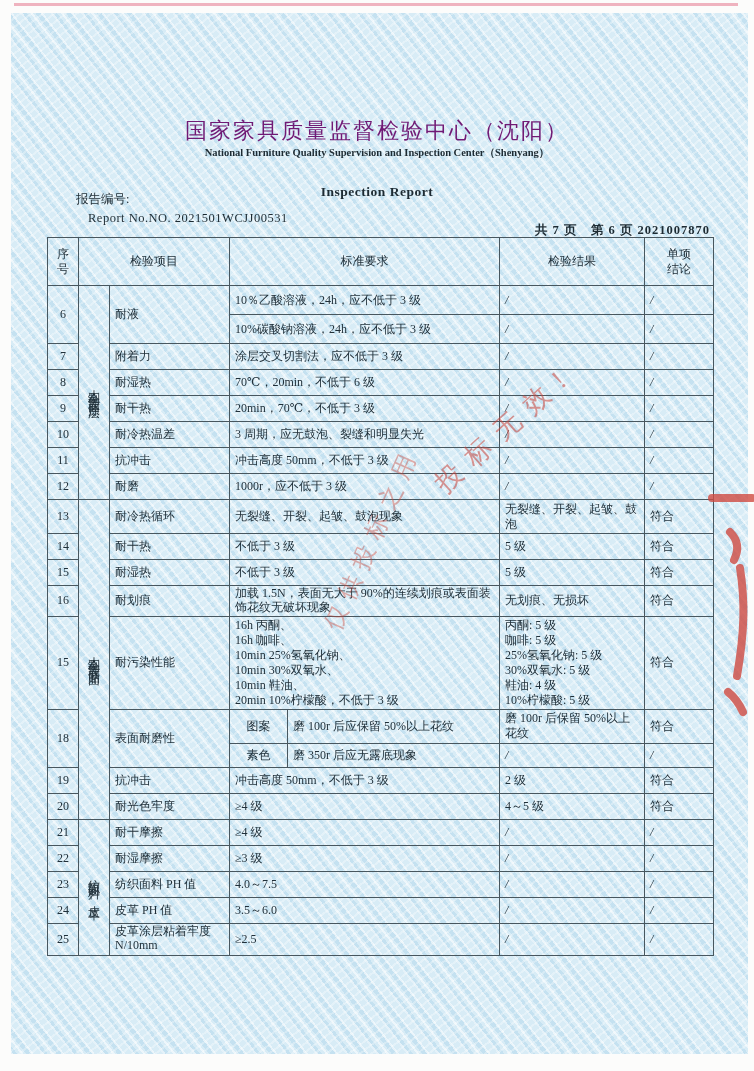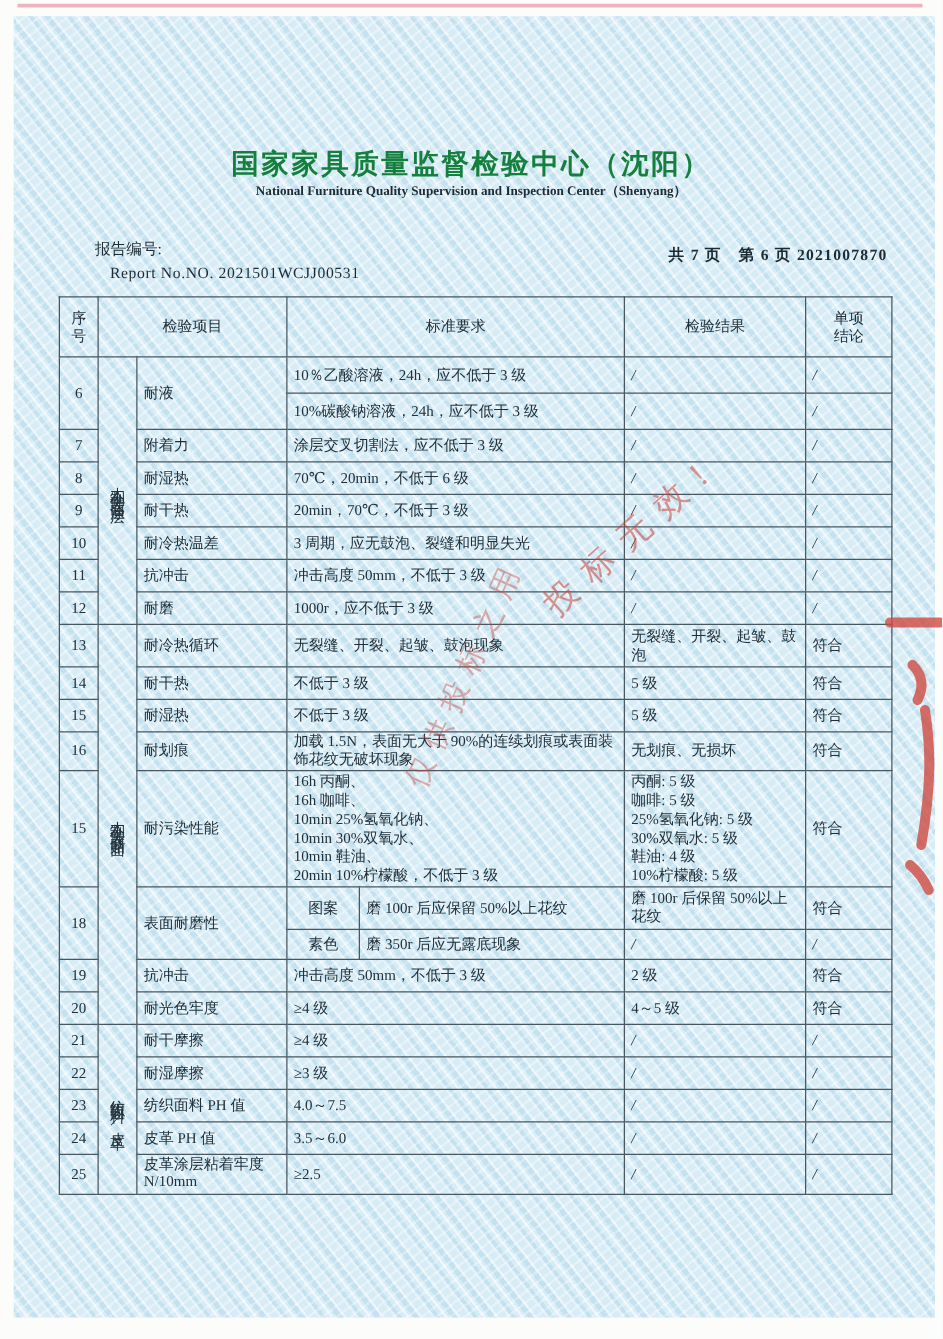--- a/index.html
+++ b/index.html
@@ -7,29 +7,29 @@
         font-family:"Liberation Serif","DejaVu Serif",serif;color:#1d2b33;}
   .paper{position:absolute;left:11px;top:13px;width:737px;height:1041px;
         background-color:#d8ecf6;
         background-image:
           repeating-linear-gradient(52deg, rgba(255,255,255,.55) 0 2px, rgba(255,255,255,0) 2px 8px),
           repeating-linear-gradient(-38deg, rgba(255,255,255,.30) 0 2px, rgba(255,255,255,0) 2px 7px),
           repeating-linear-gradient(52deg, rgba(165,208,232,.38) 0 5px, rgba(165,208,232,0) 5px 12px);}
   .topline{position:absolute;left:14px;top:3px;width:724px;height:3px;background:#efb3bf;}
 
   .hdr{position:absolute;left:0;width:754px;text-align:center;}
-  .title-cn{top:116px;font-size:22px;font-weight:bold;letter-spacing:2px;color:#15803d;}
+  .title-cn{top:116px;font-size:22px;font-weight:normal;letter-spacing:2px;color:#701a75;}
   .title-en{top:146px;font-size:10.5px;font-weight:bold;}
   .rpt-cn{top:158px;font-size:21px;font-weight:bold;letter-spacing:9px;}
   .rpt-en{top:184px;font-size:13.5px;font-weight:bold;letter-spacing:.5px;}
 
   .meta{position:absolute;font-size:12.5px;}
   .m1{left:76px;top:191px;}
   .m2{left:88px;top:211px;letter-spacing:.5px;}
-  .m3{right:44px;top:196px;font-weight:bold;letter-spacing:1px;}
+  .m3{right:44px;top:222px;font-weight:bold;letter-spacing:1px;}
 
   table.rpt{position:absolute;left:47px;top:237px;width:666px;border-collapse:collapse;
         table-layout:fixed;font-size:12px;line-height:1.25;color:#20303a;}
   .rpt td,.rpt th{border:1px solid #48575f;padding:1px 5px;vertical-align:middle;
         font-weight:normal;overflow:hidden;}
   .c{text-align:center;}
   .ml{white-space:pre-line;}
   .grp{padding:0;text-align:center;}
   .grp span{display:inline-block;writing-mode:vertical-rl;text-orientation:upright;
         letter-spacing:3px;font-size:12px;line-height:1;}
@@ -45,20 +45,21 @@
 </style>
 </head>
 <body>
 
 <div class="page">
   <div class="paper"></div>
   <div class="topline"></div>
 
   <div class="hdr title-cn">国家家具质量监督检验中心（沈阳）</div>
   <div class="hdr title-en">National Furniture Quality Supervision and Inspection Center（Shenyang）</div>
+  <div class="hdr rpt-en">Inspection Report</div>
 
   <div class="meta m1">报告编号:</div>
   <div class="meta m2">Report No.NO.  2021501WCJJ00531</div>
   <div class="meta m3">共 7 页　第 6 页 2021007870</div>
 
   <table class="rpt">
     <colgroup>
       <col style="width:31px">
         <col style="width:31px">
         <col style="width:120px">

